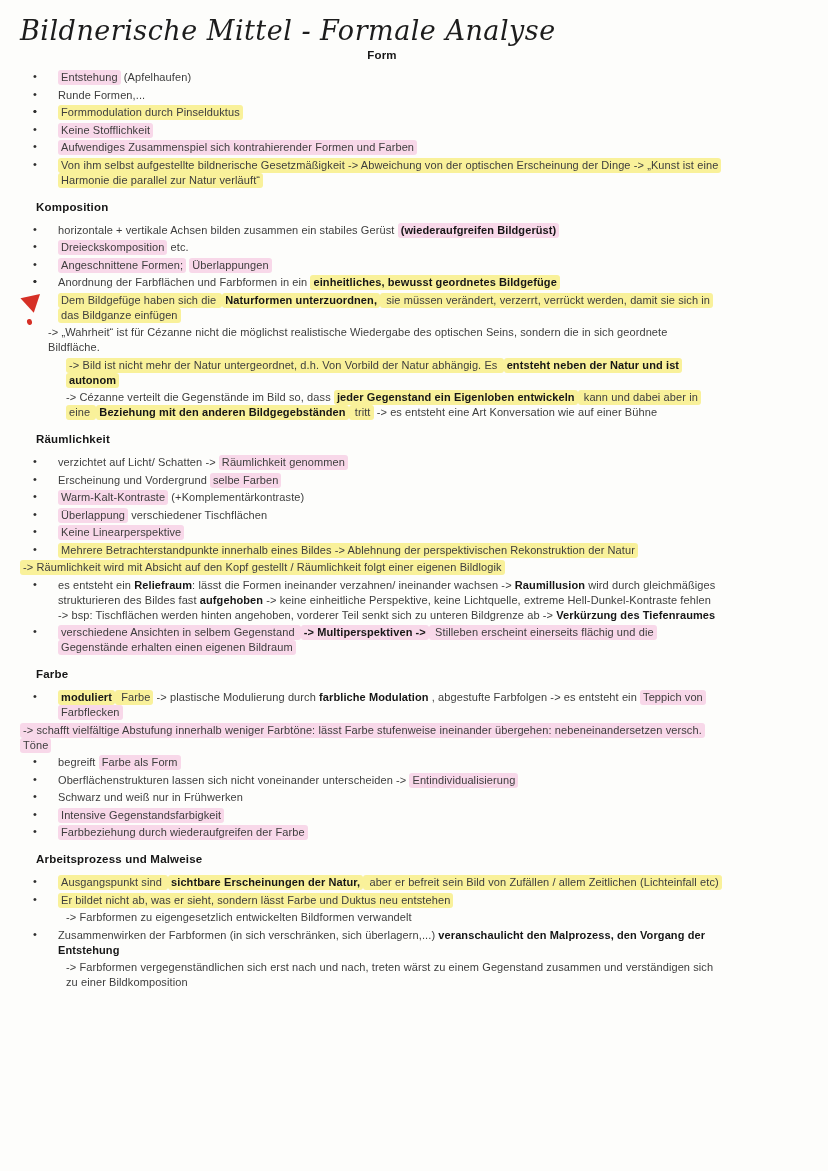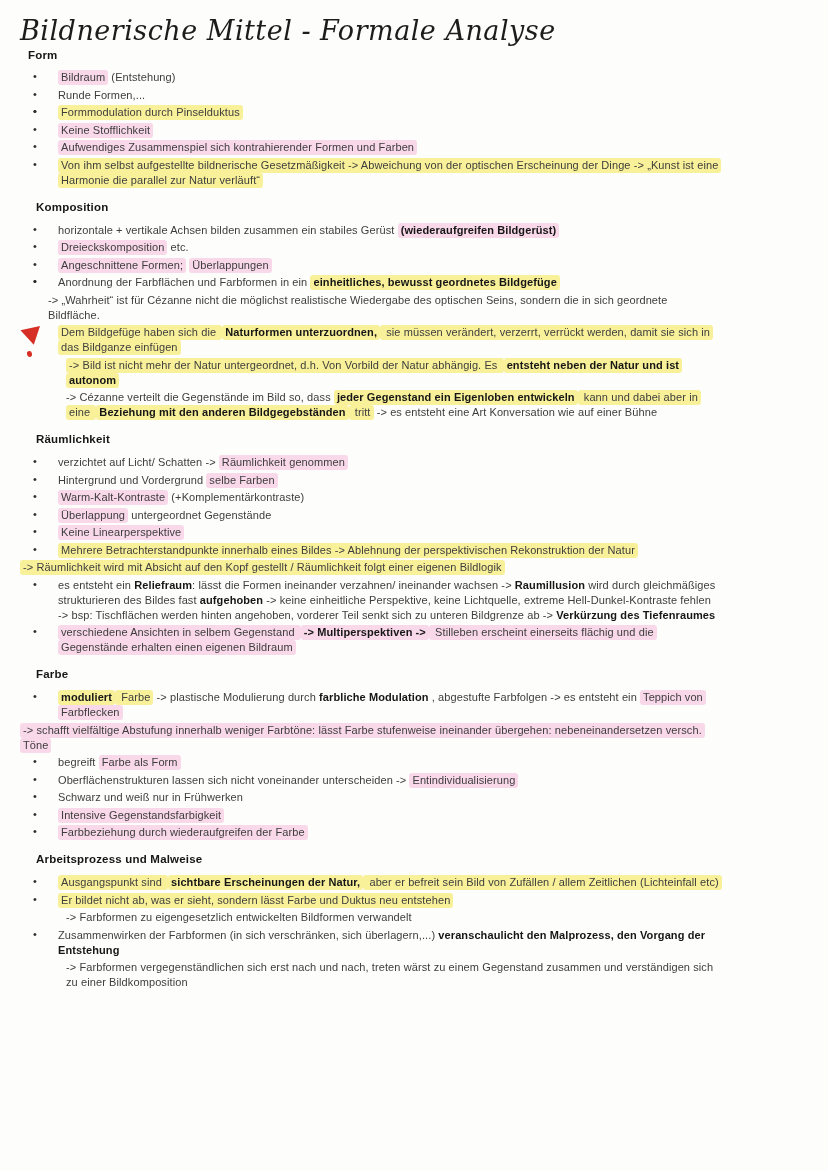--- a/index.html
+++ b/index.html
@@ -31,21 +31,21 @@
     line-height:34px;
   }
   .section{margin-bottom:13px;}
   .heading{
     font-weight:bold;
     font-size:11.5px;
     color:var(--ink-bold);
     margin:0 0 10px 26px;
     letter-spacing:0.2px;
   }
-  .section:first-of-type .heading{margin-left:18px;margin-bottom:9px;}
+  .section:first-of-type .heading{margin-left:32px;margin-bottom:9px;text-align:center;}
   .item{
     position:relative;
     line-height:15px;
     margin-bottom:2.5px;
     letter-spacing:0.1px;
   }
   .item.bullet{padding-left:48px;}
   .item.sub{padding-left:38px;}
   .item.sub2{padding-left:56px;}
   .item.mark{padding-left:48px;}
@@ -77,49 +77,49 @@
   }
 </style>
 </head>
 <body>
 
 <div class="page">
   <div class="title">Bildnerische Mittel - Formale Analyse</div>
   <div id="sections">
       <div class="section">
         <div class="heading">Form</div>
-        <div class="item bullet"><span class="dot">•</span><span class="hl-p ">Bildraum</span><span> (Entstehung)</span></div>
+        <div class="item bullet"><span class="dot">•</span><span class="hl-p ">Entstehung</span><span> (Apfelhaufen)</span></div>
         <div class="item bullet"><span class="dot">•</span><span>Runde Formen,...</span></div>
         <div class="item bullet"><span class="dot">•</span></div>
         <div class="item bullet"><span class="dot">•</span><span class="hl-y ">Formmodulation durch Pinselduktus</span></div>
         <div class="item bullet"><span class="dot">•</span><span class="hl-p ">Keine Stofflichkeit</span></div>
         <div class="item bullet"><span class="dot">•</span><span class="hl-p ">Aufwendiges Zusammenspiel sich kontrahierender Formen und Farben</span></div>
         <div class="item bullet"><span class="dot">•</span><span class="hl-y ">Von ihm selbst aufgestellte bildnerische Gesetzmäßigkeit -&gt; Abweichung von der optischen Erscheinung der Dinge -&gt; „Kunst ist eine Harmonie die parallel zur Natur verläuft“</span></div>
       </div>
       <div class="section">
         <div class="heading">Komposition</div>
         <div class="item bullet"><span class="dot">•</span><span>horizontale + vertikale Achsen bilden zusammen ein stabiles Gerüst </span><span class="hl-p b">(wiederaufgreifen Bildgerüst)</span></div>
         <div class="item bullet"><span class="dot">•</span><span class="hl-p ">Dreieckskomposition</span><span> etc.</span></div>
         <div class="item bullet"><span class="dot">•</span><span class="hl-p ">Angeschnittene Formen;</span><span> </span><span class="hl-p ">Überlappungen</span></div>
         <div class="item bullet"><span class="dot">•</span></div>
         <div class="item bullet"><span class="dot">•</span><span>Anordnung der Farbflächen und Farbformen in ein </span><span class="hl-y b">einheitliches, bewusst geordnetes Bildgefüge</span></div>
-        <div class="item sub"><span>-&gt; „Wahrheit“ ist für Cézanne nicht die möglichst realistische Wiedergabe des optischen Seins, sondern die in sich geordnete Bildfläche.</span></div>
         <div class="item mark"><span class="marker">
             <span class="tri"></span>
             <span class="mdot"></span>
           </span><span class="hl-y ">Dem Bildgefüge haben sich die </span><span class="hl-y b">Naturformen unterzuordnen,</span><span class="hl-y "> sie müssen verändert, verzerrt, verrückt werden, damit sie sich in das Bildganze einfügen</span></div>
+        <div class="item sub"><span>-&gt; „Wahrheit“ ist für Cézanne nicht die möglichst realistische Wiedergabe des optischen Seins, sondern die in sich geordnete Bildfläche.</span></div>
         <div class="item sub2"><span class="hl-y ">-&gt; Bild ist nicht mehr der Natur untergeordnet, d.h. Von Vorbild der Natur abhängig. Es </span><span class="hl-y b">entsteht neben der Natur und ist autonom</span></div>
         <div class="item sub2"><span>-&gt; Cézanne verteilt die Gegenstände im Bild so, dass </span><span class="hl-y b">jeder Gegenstand ein Eigenloben entwickeln</span><span class="hl-y "> kann und dabei aber in eine </span><span class="hl-y b">Beziehung mit den anderen Bildgegebständen</span><span class="hl-y "> tritt</span><span> -&gt; es entsteht eine Art Konversation wie auf einer Bühne</span></div>
       </div>
       <div class="section">
         <div class="heading">Räumlichkeit</div>
         <div class="item bullet"><span class="dot">•</span><span>verzichtet auf Licht/ Schatten -&gt; </span><span class="hl-p ">Räumlichkeit genommen</span></div>
-        <div class="item bullet"><span class="dot">•</span><span>Hintergrund und Vordergrund </span><span class="hl-p ">selbe Farben</span></div>
+        <div class="item bullet"><span class="dot">•</span><span>Erscheinung und Vordergrund </span><span class="hl-p ">selbe Farben</span></div>
         <div class="item bullet"><span class="dot">•</span><span class="hl-p ">Warm-Kalt-Kontraste</span><span> (+Komplementärkontraste)</span></div>
-        <div class="item bullet"><span class="dot">•</span><span class="hl-p ">Überlappung</span><span> untergeordnet Gegenstände</span></div>
+        <div class="item bullet"><span class="dot">•</span><span class="hl-p ">Überlappung</span><span> verschiedener Tischflächen</span></div>
         <div class="item bullet"><span class="dot">•</span><span class="hl-p ">Keine Linearperspektive</span></div>
         <div class="item bullet"><span class="dot">•</span><span class="hl-y ">Mehrere Betrachterstandpunkte innerhalb eines Bildes -&gt; Ablehnung der perspektivischen Rekonstruktion der Natur</span></div>
         <div class="item outdent"><span class="hl-y ">-&gt; Räumlichkeit wird mit Absicht auf den Kopf gestellt / Räumlichkeit folgt einer eigenen Bildlogik</span></div>
         <div class="item bullet"><span class="dot">•</span><span>es entsteht ein </span><span class="b">Reliefraum</span><span>: lässt die Formen ineinander verzahnen/ ineinander wachsen -&gt; </span><span class="b">Raumillusion</span><span> wird durch gleichmäßiges strukturieren des Bildes fast </span><span class="b">aufgehoben</span><span> -&gt; keine einheitliche Perspektive, keine Lichtquelle, extreme Hell-Dunkel-Kontraste fehlen</span><br><span>-&gt; bsp: Tischflächen werden hinten angehoben, vorderer Teil senkt sich zu unteren Bildgrenze ab -&gt; </span><span class="b">Verkürzung des Tiefenraumes</span></div>
         <div class="item bullet"><span class="dot">•</span><span class="hl-p ">verschiedene Ansichten in selbem Gegenstand </span><span class="hl-p b">-&gt; Multiperspektiven -&gt;</span><span class="hl-p "> Stilleben erscheint einerseits flächig und die Gegenstände erhalten einen eigenen Bildraum</span></div>
       </div>
       <div class="section">
         <div class="heading">Farbe</div>
         <div class="item bullet"><span class="dot">•</span><span class="hl-y b">moduliert</span><span class="hl-y "> Farbe</span><span> -&gt; plastische Modulierung durch </span><span class="b">farbliche Modulation</span><span> , abgestufte Farbfolgen -&gt; es entsteht ein </span><span class="hl-p ">Teppich von Farbflecken</span></div>
         <div class="item outdent"><span class="hl-p ">-&gt; schafft vielfältige Abstufung innerhalb weniger Farbtöne: lässt Farbe stufenweise ineinander übergehen: nebeneinandersetzen versch. Töne</span></div>

